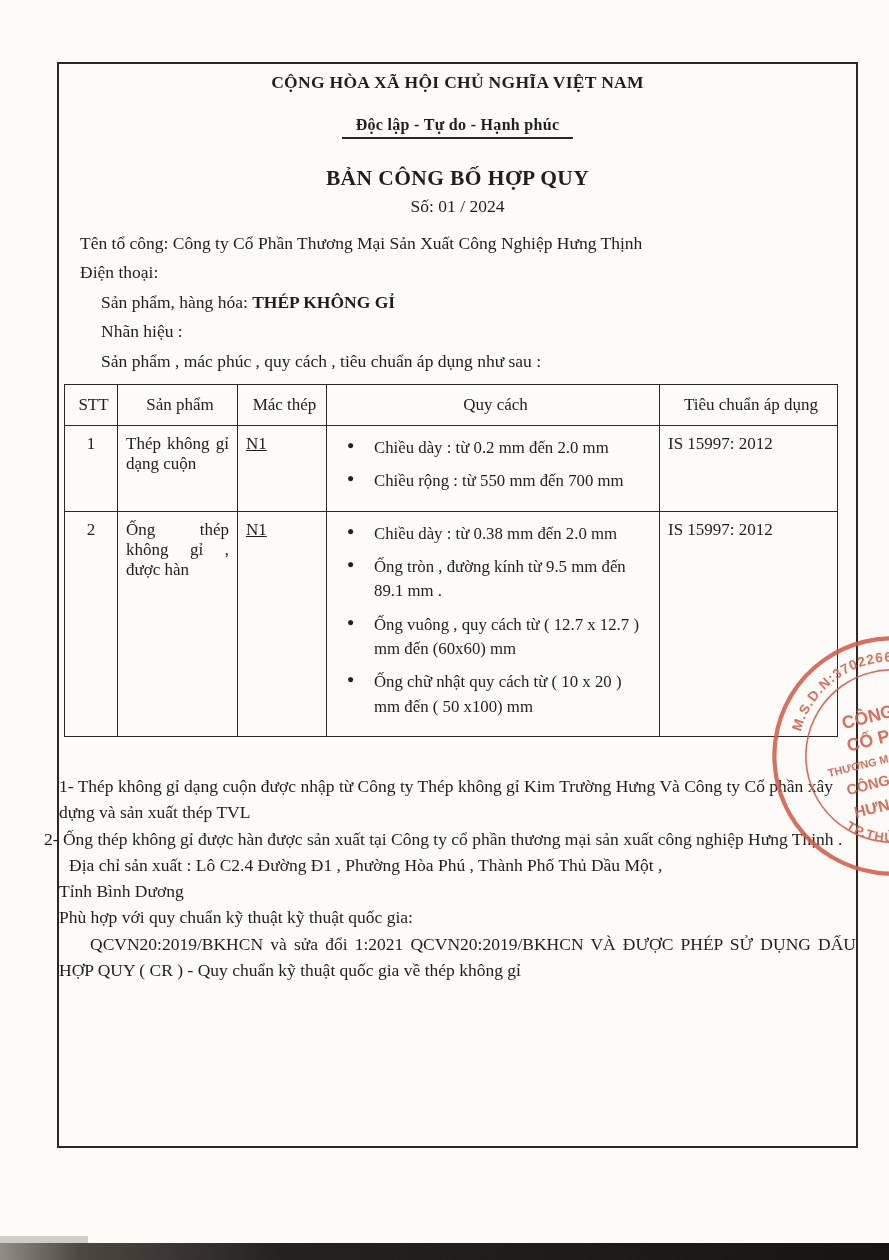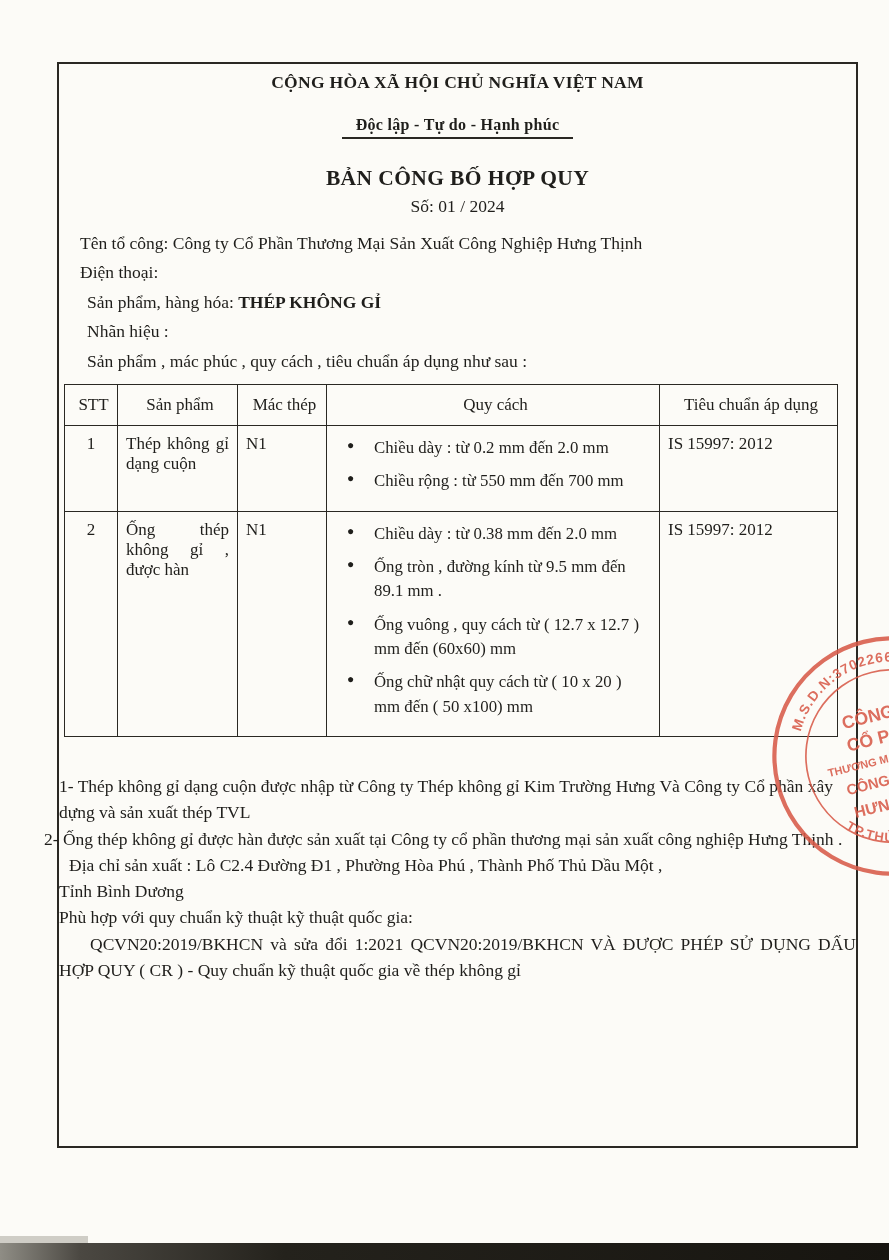--- a/index.html
+++ b/index.html
@@ -27,21 +27,21 @@
     margin-top: 5px;
     font-size: 16px; font-weight: bold;
     padding: 0 14px 3px 14px;
     border-bottom: 2px solid #2a2823;
     letter-spacing: .3px;
   }
   .doc-title { text-align: center; font-size: 21.5px; font-weight: bold; margin-top: 27px; letter-spacing: .4px; }
   .doc-no { text-align: center; font-size: 17.5px; margin-top: 5px; }
   .info { margin: 12px 16px 0 21px; font-size: 17.5px; line-height: 1.68; }
   .info p { margin: 0; }
-  .info .indented { margin-left: 7px; }
+  .info .indented { margin-left: 21px; }
   .bold { font-weight: bold; }
 
   table.spec {
     border-collapse: collapse;
     margin: 8px 0 0 5px;
     width: 773px;
     table-layout: fixed;
     font-size: 17px;
   }
   table.spec th, table.spec td {
@@ -51,21 +51,21 @@
     box-sizing: border-box;
   }
   table.spec th { font-weight: normal; text-align: center; padding: 10px 8px 10px 13px; }
   col.c-stt { width: 53px; }
   col.c-prod { width: 120px; }
   col.c-grade { width: 89px; }
   col.c-spec { width: 333px; }
   col.c-std { width: 178px; }
   th.th-stt, td.td-stt { text-align: center; padding-left: 4px; }
   td.td-prod { text-align: justify; padding: 10px 12px 10px 14px; }
-  td.td-grade { padding: 10px 8px 10px 20px; }
+  td.td-grade { padding: 10px 8px 10px 20px; text-decoration: underline; }
   td.td-std { padding: 10px 8px 10px 10px; }
   ul.bullets { list-style: none; margin: 2px 0 0 0; padding: 0; font-size: 16.8px; }
   ul.bullets li { position: relative; padding-left: 31px; margin: 0 4px 9px 8px; line-height: 1.45; }
   ul.bullets li::before { content: "●"; position: absolute; left: 4px; top: 1px; font-size: 12px; }
 
   .notes { margin-top: 36px; font-size: 17.5px; line-height: 1.5; }
   .notes p { margin: 0; }
   .note1 { margin: 0 26px 0 37px; }
   .note2 { margin: 9px 8px 0 37px; padding-left: 10px; text-indent: -25px; }
   .province { margin: 7px 0 0 20px; }

